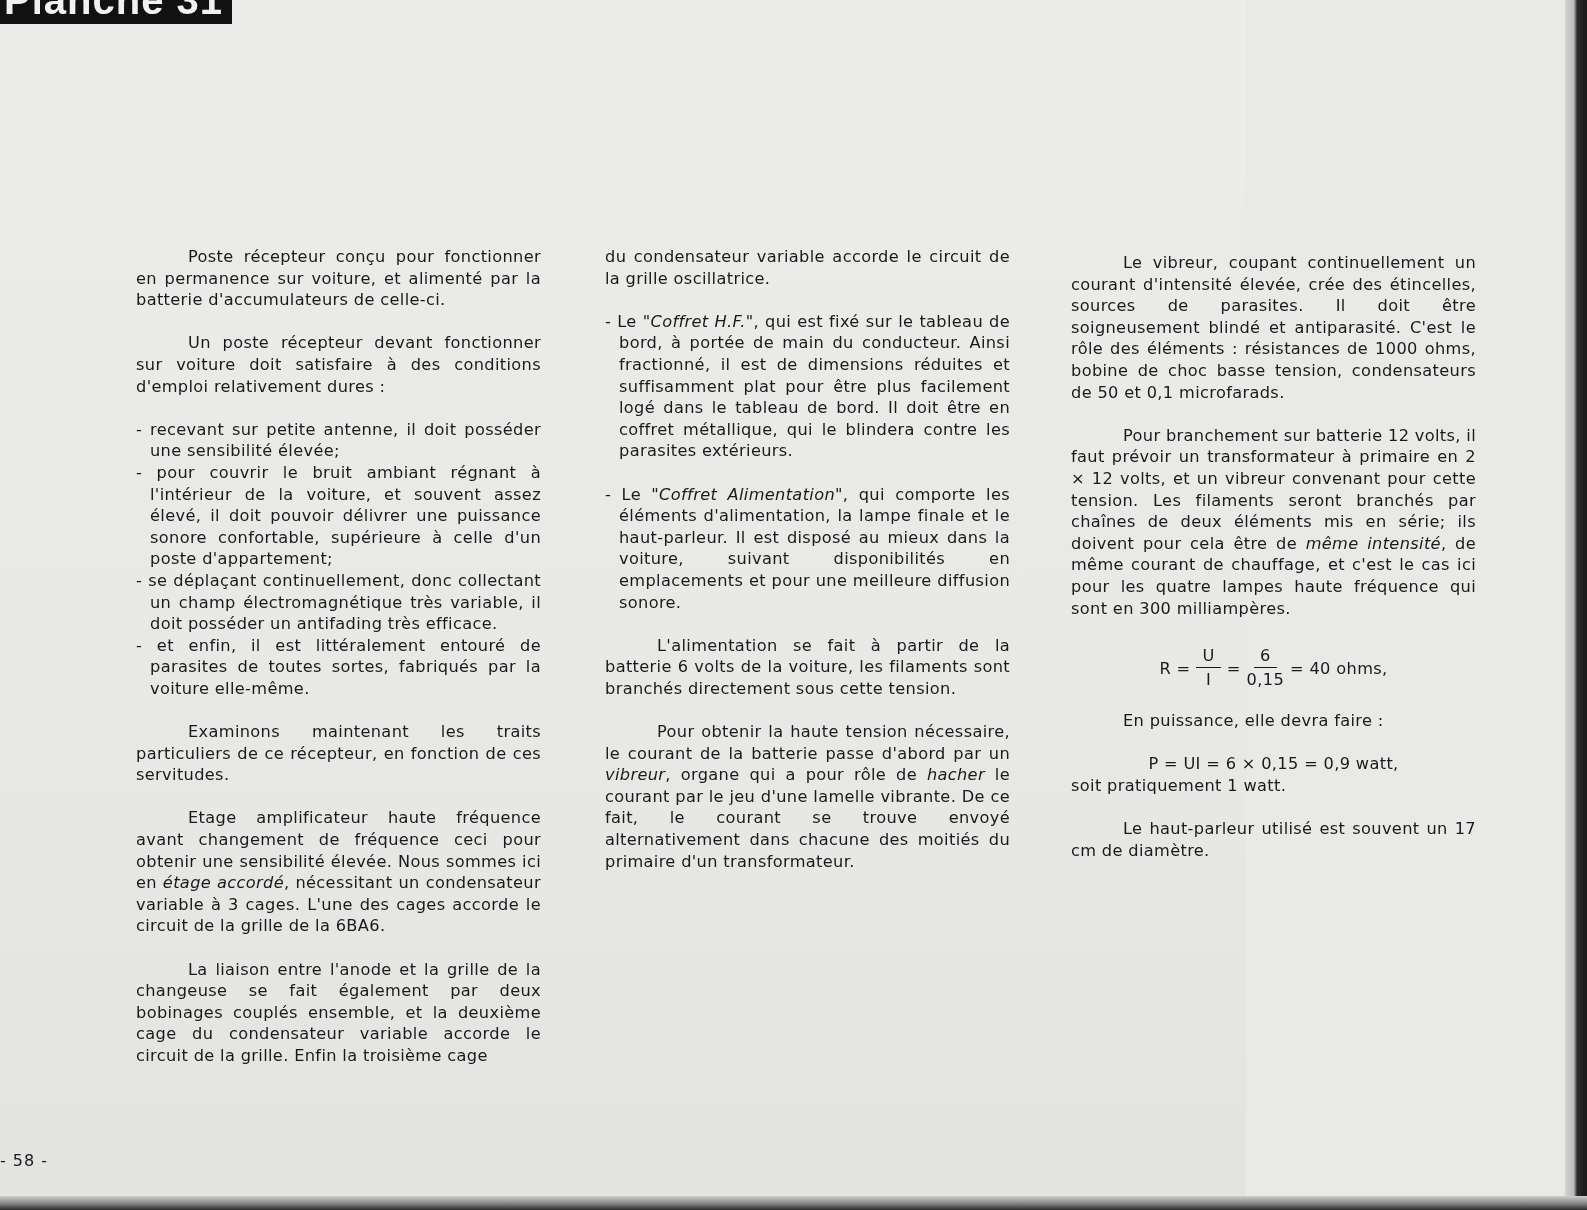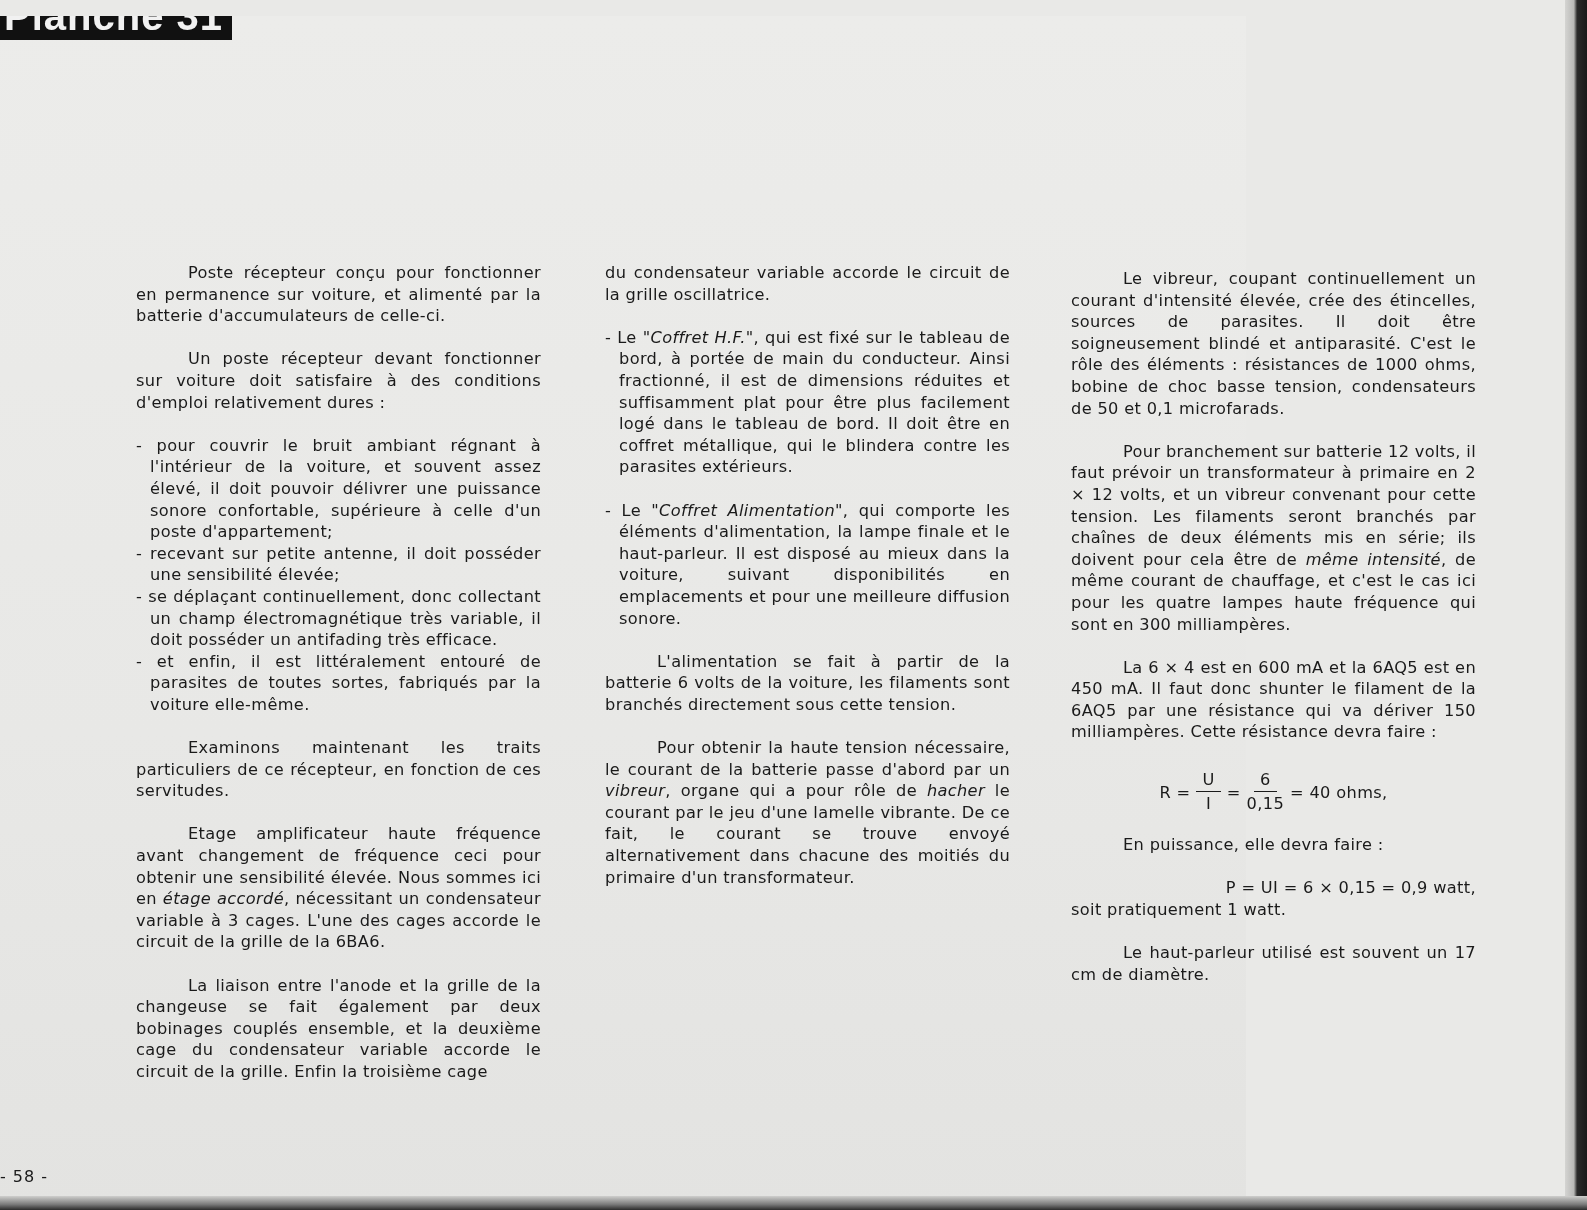--- a/index.html
+++ b/index.html
@@ -4,21 +4,21 @@
 <style>
   html, body { margin: 0; padding: 0; }
   body {
     width: 1587px; height: 1210px; overflow: hidden;
     background: #e9e9e7;
     position: relative;
     font-family: "DejaVu Sans", sans-serif;
     color: #1a1a1a;
   }
   .page {
-    position: absolute; left: 0; top: 16px; width: 1246px; height: 1195px;
+    position: absolute; left: 0; top: 0; width: 1246px; height: 1195px;
     background: linear-gradient(180deg, #ececea 0%, #e8e8e6 60%, #e3e3e1 100%);
   }
   .right-edge {
     position: absolute; right: 0; top: 0; width: 22px; height: 1210px;
     background: linear-gradient(90deg, #d4d4d2 0%, #b9b9b7 40%, #2a2a2a 55%, #1a1a1a 100%);
   }
   .bottom-edge {
     position: absolute; left: 0; bottom: 0; width: 1587px; height: 14px;
     background: linear-gradient(180deg, #cfcfcd 0%, #7a7a7a 60%, #2b2b2b 100%);
   }
@@ -50,62 +50,61 @@
   .dash { padding-left: 14px; text-indent: -14px; margin: 0 !important; }
   .dashlist { margin-bottom: 21.6px; }
   .it { font-style: italic; }
   .formula {
     text-align: center; margin: 26px 0 18px 0;
     display: flex; justify-content: center; align-items: center; gap: 6px;
   }
   .frac { display: inline-flex; flex-direction: column; align-items: center; }
   .frac .num { border-bottom: 1.5px solid #1a1a1a; padding: 0 6px; line-height: 22px; }
   .frac .den { line-height: 24px; }
-  .center { text-align: right; }
+  .center { text-align: center; }
   .pageno {
     position: absolute; left: 0; width: 1565px; top: 1151px; text-align: left;
     font-size: 16px; letter-spacing: 1px;
   }
 </style>
 </head>
 <body>
 
 <div class="page">
 
   <div class="planche">
     <span>Planche 31</span>
   </div>
 
 
   <div class="col col1">
     <p class="indent">Poste récepteur conçu pour fonctionner en permanence sur voiture, et alimenté par la batterie d'accumulateurs de celle-ci.</p>
     <p class="indent">Un poste récepteur devant fonctionner sur voiture doit satisfaire à des conditions d'emploi relativement dures :</p>
     <div class="dashlist">
+      <p class="dash">- recevant sur petite antenne, il doit posséder une sensibilité élevée;</p>
       <p class="dash">- pour couvrir le bruit ambiant régnant à l'intérieur de la voiture, et souvent assez élevé, il doit pouvoir délivrer une puissance sonore confortable, supérieure à celle d'un poste d'appartement;</p>
-      <p class="dash">- recevant sur petite antenne, il doit posséder une sensibilité élevée;</p>
       <p class="dash">- se déplaçant continuellement, donc collectant un champ électromagnétique très variable, il doit posséder un antifading très efficace.</p>
       <p class="dash">- et enfin, il est littéralement entouré de parasites de toutes sortes, fabriqués par la voiture elle-même.</p>
     </div>
     <p class="indent">Examinons maintenant les traits particuliers de ce récepteur, en fonction de ces servitudes.</p>
     <p class="indent"><span>Etage amplificateur haute fréquence avant changement de fréquence ceci pour obtenir une sensibilité élevée. Nous sommes ici en </span><span class="it">étage accordé</span><span>, nécessitant un condensateur variable à 3 cages. L'une des cages accorde le circuit de la grille de la 6BA6.</span></p>
     <p class="indent">La liaison entre l'anode et la grille de la changeuse se fait également par deux bobinages couplés ensemble, et la deuxième cage du condensateur variable accorde le circuit de la grille. Enfin la troisième cage</p>
   </div>
 
   <div class="col col2">
     <p>du condensateur variable accorde le circuit de la grille oscillatrice.</p>
     <p class="dash" style="margin-bottom:21.6px !important"><span>- Le </span><span class="it">"Coffret H.F."</span><span>, qui est fixé sur le tableau de bord, à portée de main du conducteur. Ainsi fractionné, il est de dimensions réduites et suffisamment plat pour être plus facilement logé dans le tableau de bord. Il doit être en coffret métallique, qui le blindera contre les parasites extérieurs.</span></p>
     <p class="dash" style="margin-bottom:21.6px !important"><span>- Le </span><span class="it">"Coffret Alimentation"</span><span>, qui comporte les éléments d'alimentation, la lampe finale et le haut-parleur. Il est disposé au mieux dans la voiture, suivant disponibilités en emplacements et pour une meilleure diffusion sonore.</span></p>
     <p class="indent">L'alimentation se fait à partir de la batterie 6 volts de la voiture, les filaments sont branchés directement sous cette tension.</p>
     <p class="indent"><span>Pour obtenir la haute tension nécessaire, le courant de la batterie passe d'abord par un </span><span class="it">vibreur</span><span>, organe qui a pour rôle de </span><span class="it">hacher</span><span> le courant par le jeu d'une lamelle vibrante. De ce fait, le courant se trouve envoyé alternativement dans chacune des moitiés du primaire d'un transformateur.</span></p>
   </div>
 
   <div class="col col3">
     <p class="indent">Le vibreur, coupant continuellement un courant d'intensité élevée, crée des étincelles, sources de parasites. Il doit être soigneusement blindé et antiparasité. C'est le rôle des éléments : résistances de 1000 ohms, bobine de choc basse tension, condensateurs de 50 et 0,1 microfarads.</p>
     <p class="indent"><span>Pour branchement sur batterie 12 volts, il faut prévoir un transformateur à primaire en 2 × 12 volts, et un vibreur convenant pour cette tension. Les filaments seront branchés par chaînes de deux éléments mis en série; ils doivent pour cela être de </span><span class="it">même intensité</span><span>, de même courant de chauffage, et c'est le cas ici pour les quatre lampes haute fréquence qui sont en 300 milliampères.</span></p>
-    <p class="indent">La 6 × 4 est en 600 mA et la 6AQ5 est en 450 mA. Il faut donc shunter le filament de la 6AQ5 par une résistance qui va dériver 150 milliampères. Cette résistance devra faire :</p>
     <div class="formula">
       <span>R =</span>
       <span class="frac">
         <span class="num">U</span>
         <span class="den">I</span>
       </span>
       <span>=</span>
       <span class="frac">
         <span class="num">6</span>
         <span class="den">0,15</span>

